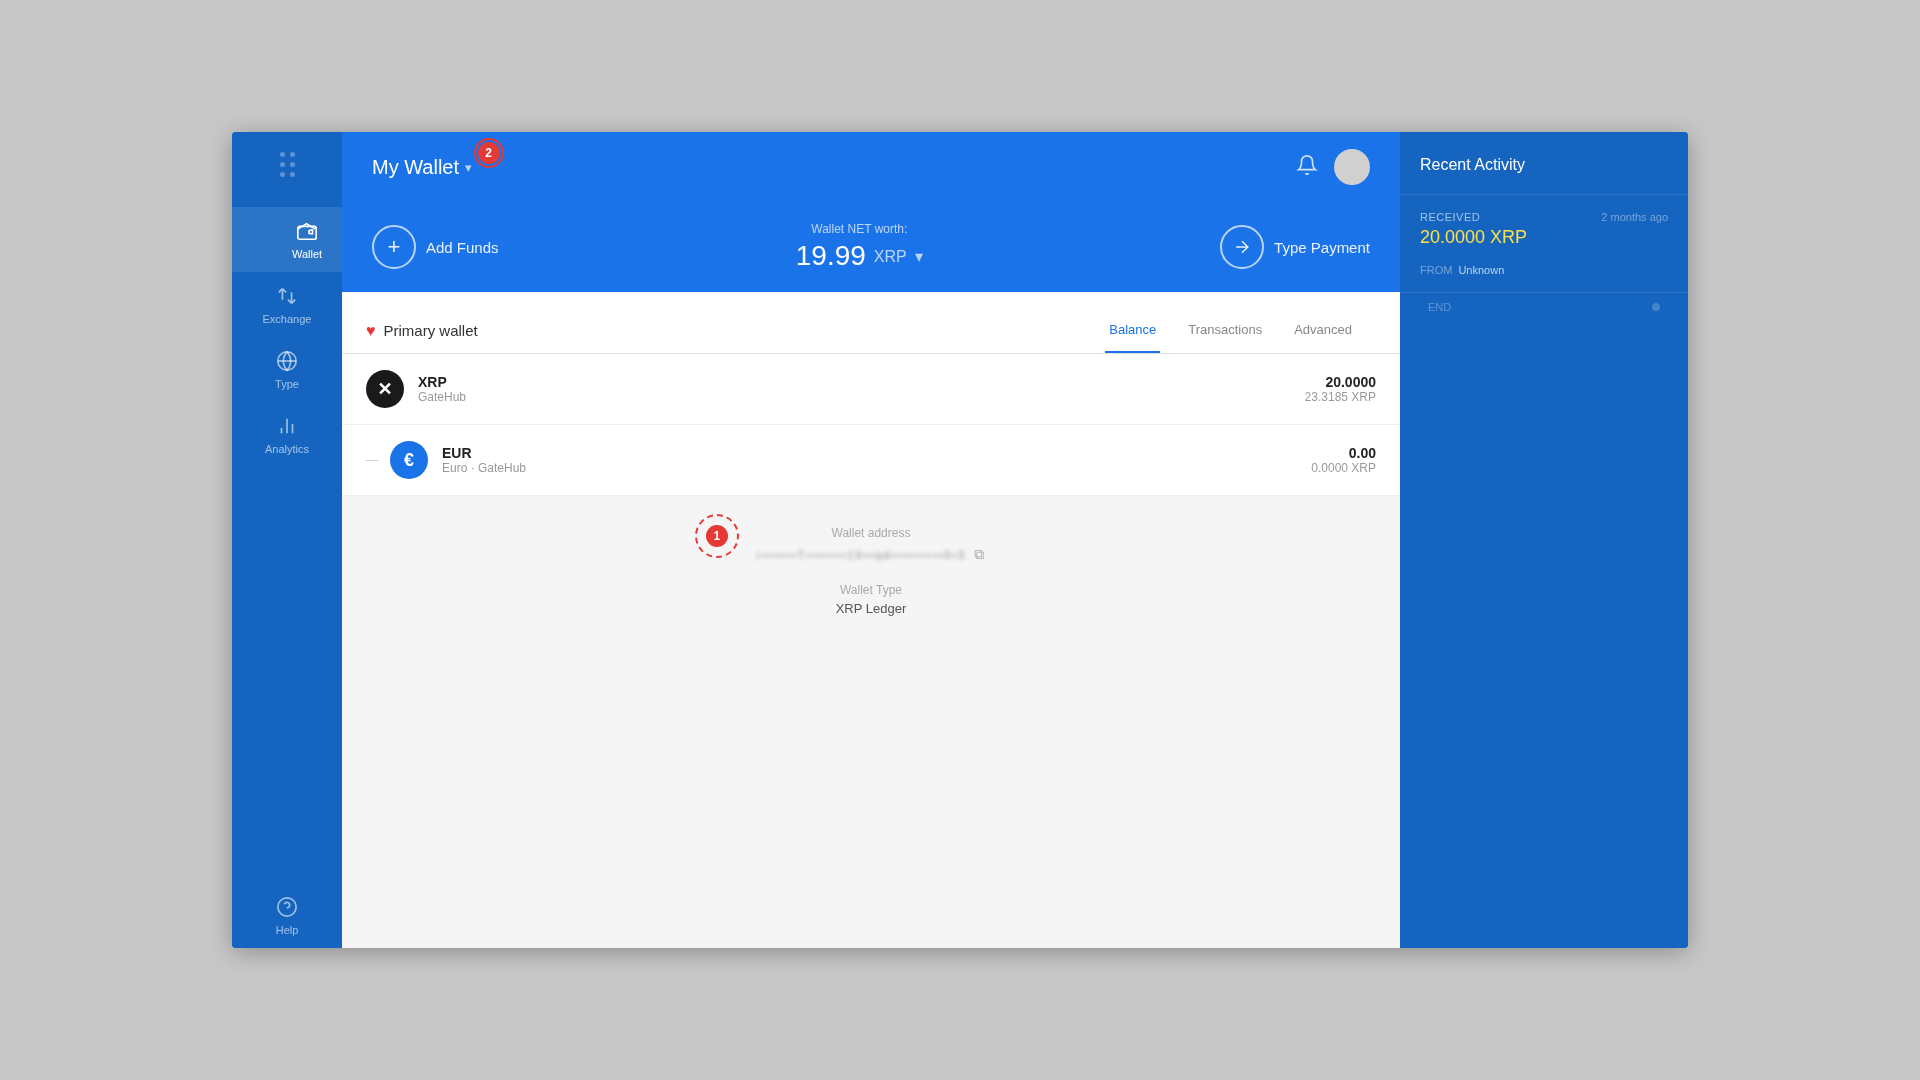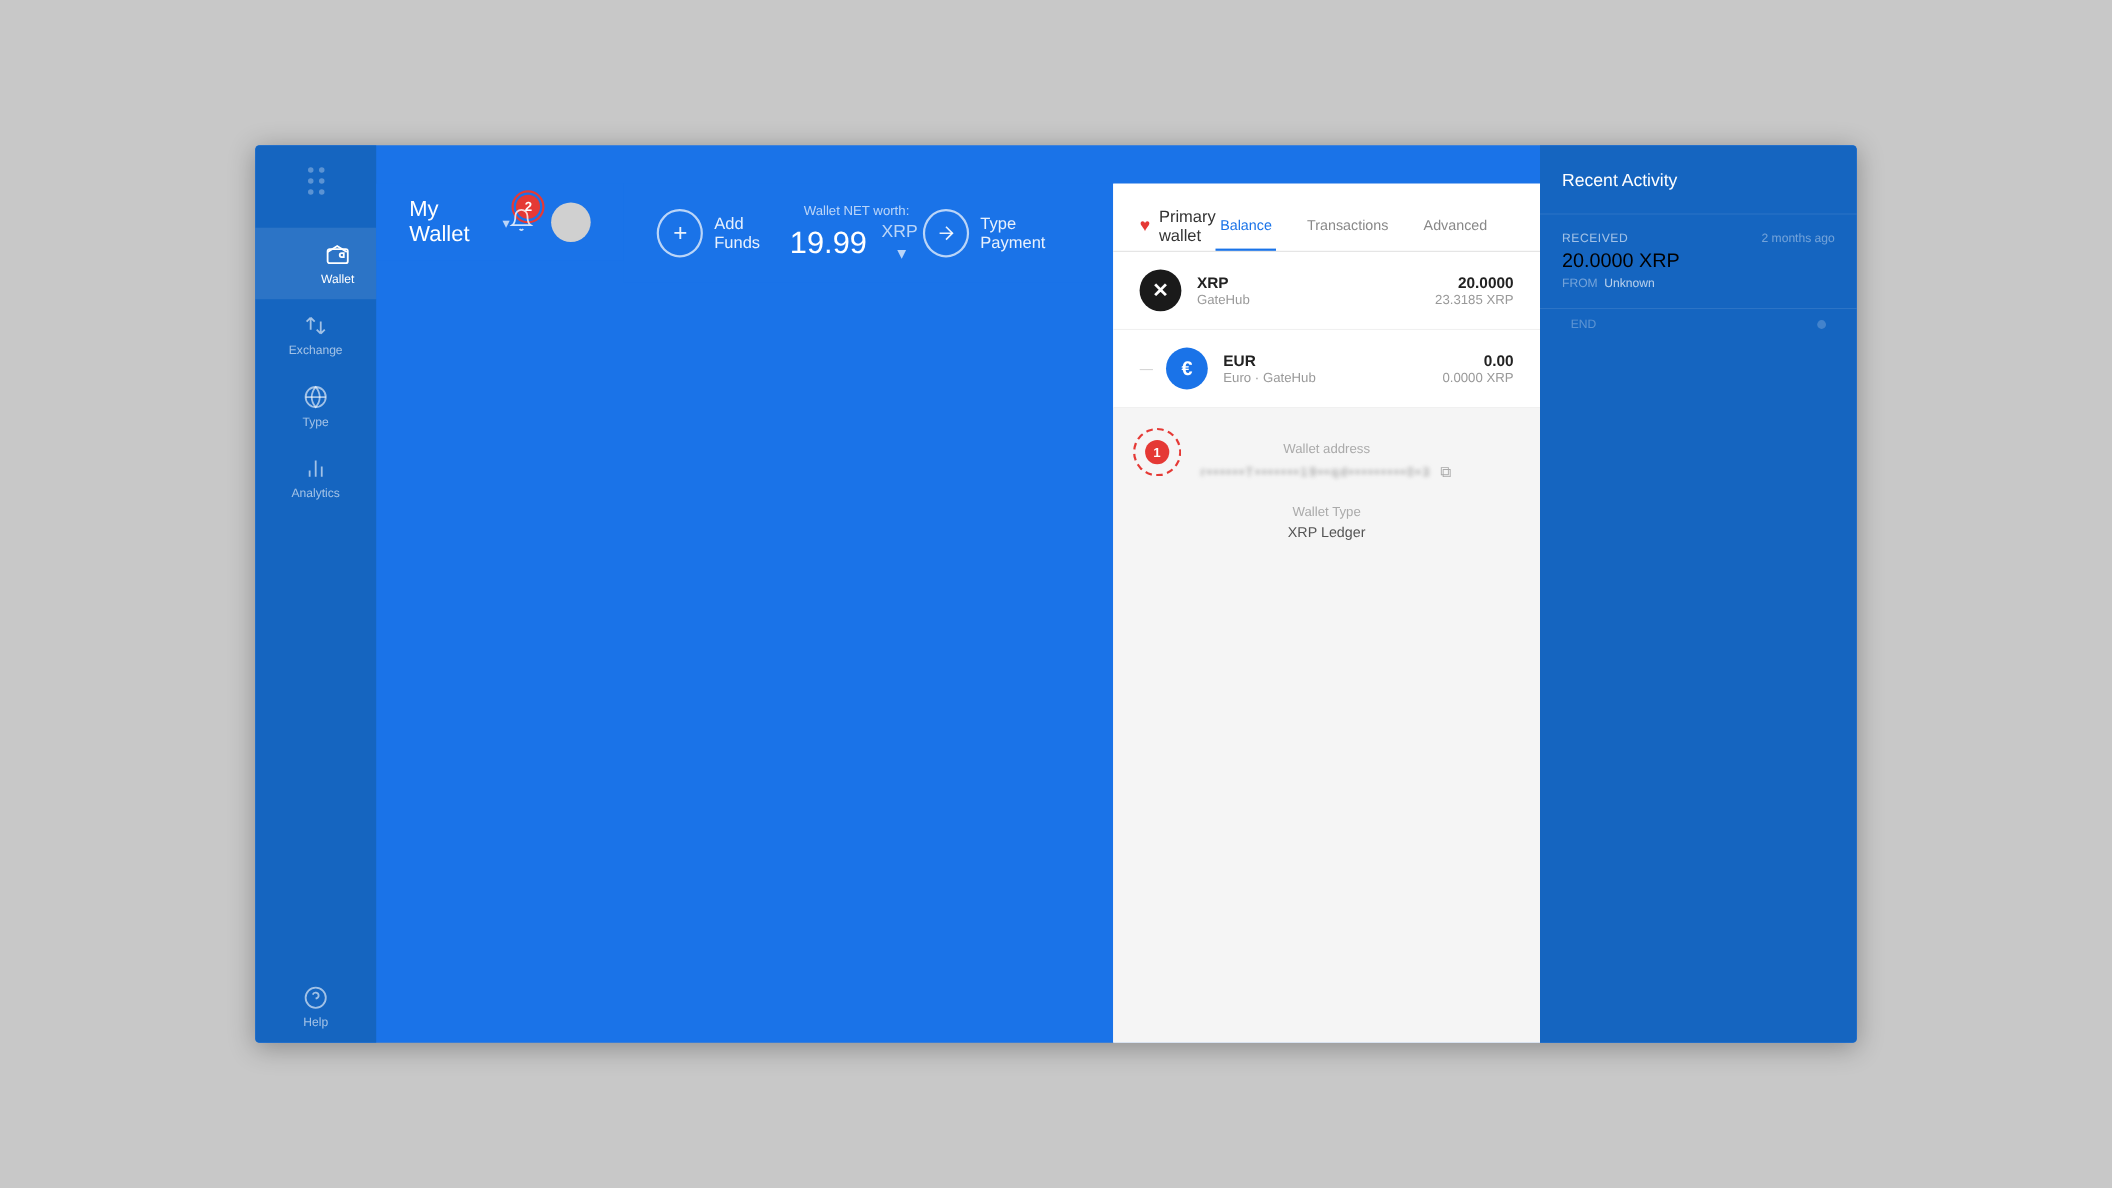--- a/index.html
+++ b/index.html
@@ -68,22 +68,21 @@
       width: 24px;
       height: 24px;
       display: flex;
       align-items: center;
       justify-content: center;
     }
     
     .main-area {
       flex: 1;
       display: flex;
-      flex-direction: row;
-      margin-top: 35px;
+      flex-direction: column;
     }
     
     .header {
       background: #1a73e8;
       padding: 20px 30px;
       display: flex;
       align-items: center;
       justify-content: space-between;
       height: 70px;
     }
@@ -355,26 +354,26 @@
       color: rgba(255,255,255,0.6);
       letter-spacing: 0.5px;
     }
     .activity-time {
       font-size: 11px;
       color: rgba(255,255,255,0.4);
     }
     .activity-amount {
       font-size: 18px;
       font-weight: 300;
-      color: #000000;
+      color: #fde047;
     }
     .activity-from-row {
       display: flex;
       gap: 6px;
-      margin-top: 4px;
+      margin-top: 16px;
     }
     .activity-from-label {
       font-size: 11px;
       color: rgba(255,255,255,0.4);
     }
     .activity-from-value {
       font-size: 11px;
       color: rgba(255,255,255,0.7);
     }
     .activity-end-label {

